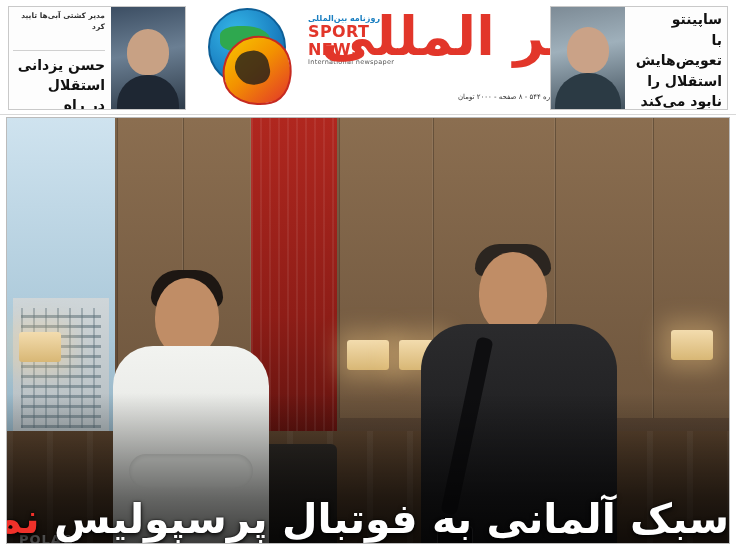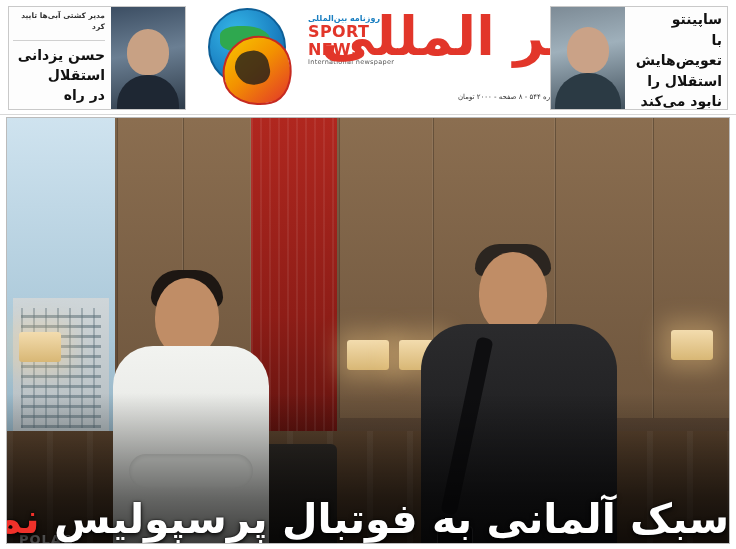--- a/index.html
+++ b/index.html
@@ -68,21 +68,21 @@
     box-sizing: border-box;
     display: flex;
     flex-direction: column;
   }
   .teaser-kicker {
     font-size: 7.5px;
     color: #333;
     line-height: 1.45;
     font-weight: bold;
     border-bottom: 1px solid #d0d0d0;
-    padding-bottom: 7px;
+    padding-bottom: 17px;
     margin-bottom: 4px;
   }
   .teaser-headline {
     font-size: 14px;
     font-weight: bold;
     color: #111;
     line-height: 1.45;
   }
   .teaser-headline span { display: block; }
 

